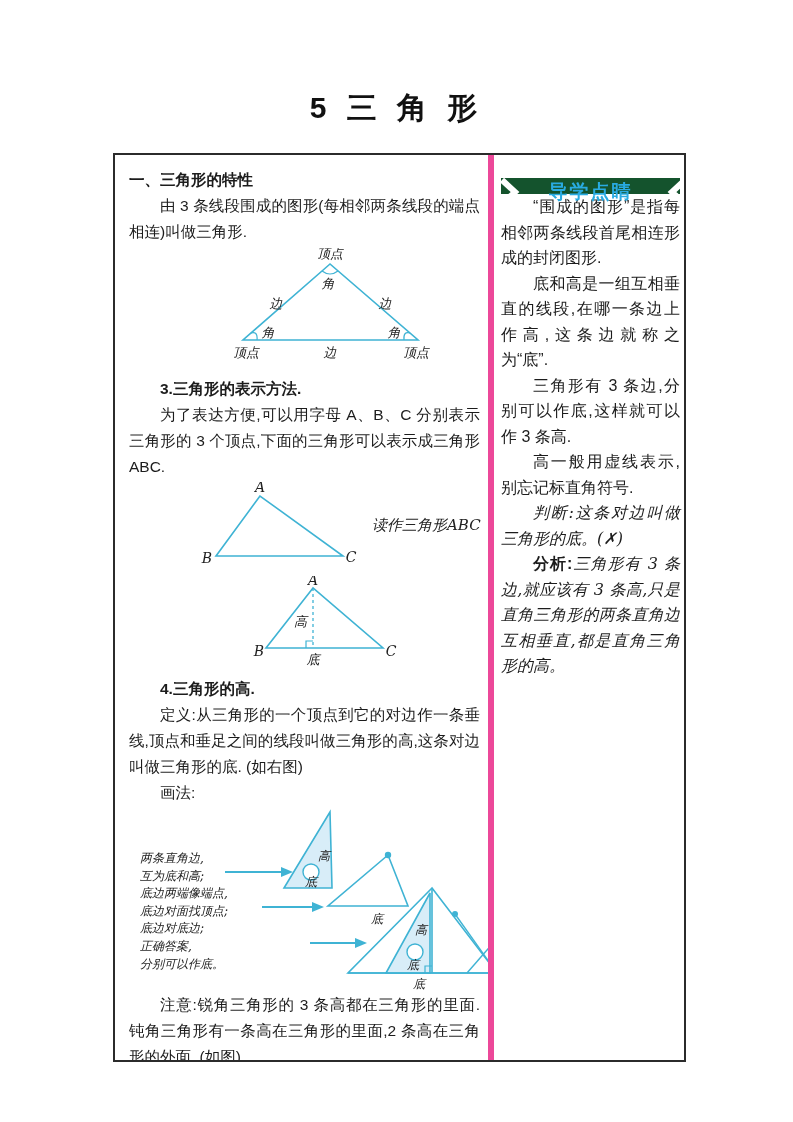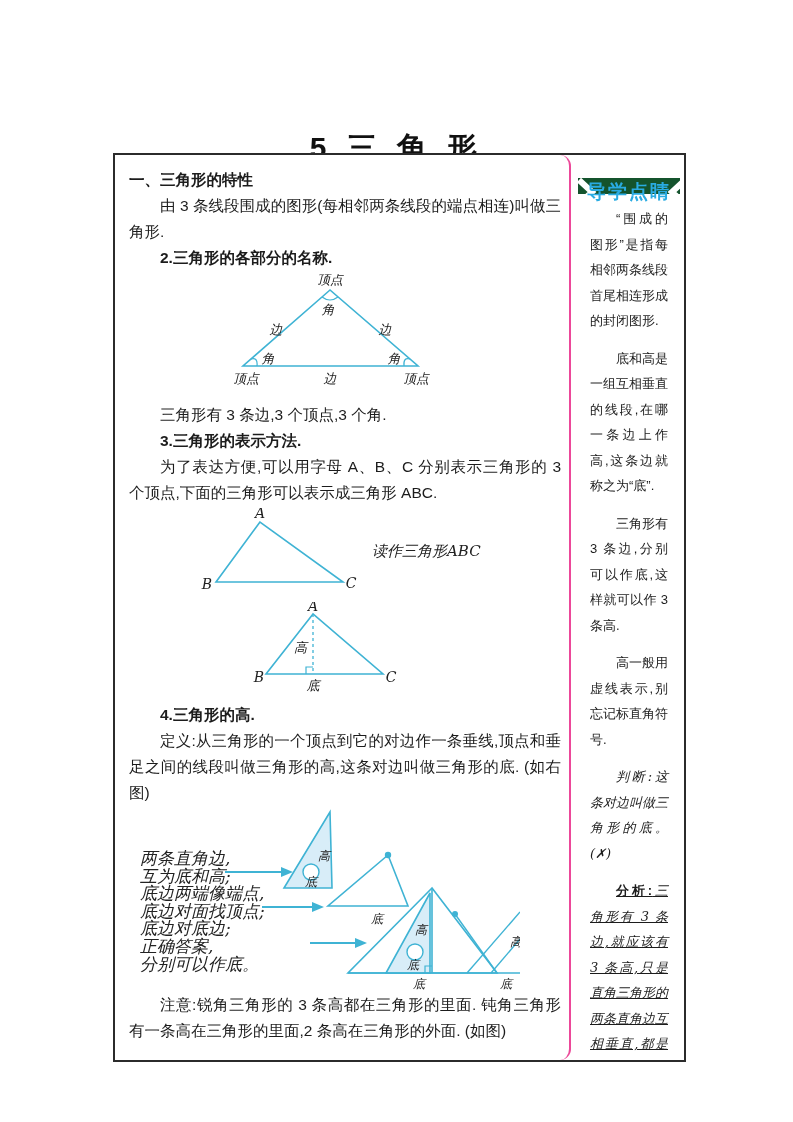--- a/index.html
+++ b/index.html
@@ -1,90 +1,88 @@
 <!DOCTYPE html>
 <html><head>
 <meta charset="utf-8">
 <style>
   html,body{margin:0;padding:0;background:#ffffff;}
   .page{position:relative;width:793px;height:1122px;background:#ffffff;overflow:hidden;
         font-family:"Liberation Sans",sans-serif;color:#1c1c1c;}
   .title{position:absolute;top:88px;left:0;width:100%;text-align:center;
-         font-size:30px;font-weight:bold;letter-spacing:6px;color:#111;margin-top:40px;}
+         font-size:30px;font-weight:bold;letter-spacing:6px;color:#111;}
   .sheet{position:absolute;left:113px;top:153px;width:573px;height:909px;
          border:2px solid #2b2b2b;display:flex;box-sizing:border-box;background:#fff;}
-  .col-left{width:456px;border-right:2px solid #ec4899;box-sizing:border-box;
-            padding:12px 8px 0 14px;overflow:hidden;border-radius:11px;}
+  .col-left{width:379px;border-right:6px solid #ec4899;box-sizing:border-box;
+            padding:12px 8px 0 14px;overflow:hidden;}
   .col-right{flex:1;box-sizing:border-box;padding:0 4px 0 7px;overflow:hidden;}
   .col-left p{margin:0;font-size:15.5px;line-height:26px;text-align:justify;}
   .indent{text-indent:2em;}
   .h1{font-weight:bold;font-size:15.5px;line-height:26px;margin:0;}
   .numlead{font-weight:bold;}
   figure{margin:0;}
   .fig{display:block;}
   .fig1{margin:3px 0 2px 103px;}
   .fig2{margin:2px 0 0 58px;}
   .fig3{margin:2px 0 2px 118px;}
   .fig4wrap{position:relative;width:405px;height:186px;margin-left:-14px;overflow:hidden;}
   .fig4wrap svg{position:absolute;left:0;top:0;}
-  .mnemonic{position:absolute;left:25px;top:44px;font-size:17px;line-height:17.6px;
+  .mnemonic{position:absolute;left:25px;top:44px;font-size:12px;line-height:17.6px;
             font-family:"DejaVu Serif",serif;font-style:italic;color:#222;}
   .mnemonic div{white-space:nowrap;}
   svg text{font-family:"DejaVu Serif",serif;font-style:italic;fill:#222;}
   
   .banner{position:relative;margin-top:23px;height:16px;background:#14532d;overflow:visible;}
   .banner-text{position:absolute;left:0;right:0;top:0;line-height:28px;text-align:center;
                font-size:19px;font-weight:bold;letter-spacing:2px;color:#29abe2;}
   .chev{position:absolute;top:-2px;}
   .chev-left{left:-2px;}
   .chev-right{right:-8px;}
-  .col-right p{margin:12px;font-size:13px;line-height:25.5px;text-align:justify;text-indent:2em;}
+  .col-right p{margin:0;font-size:16px;line-height:25.5px;text-align:justify;text-indent:2em;}
   .sb-p1{margin-top:18px;}
   .sb-p2{margin-top:29px;}
   .sb-p4{margin-top:37px;}
   .sb-mistake{margin-top:36px;font-weight:bold;}
   .sb-judge{font-family:"DejaVu Serif",serif;font-style:italic;}
   .sb-analysis .lbl{font-weight:bold;font-style:normal;font-family:"Liberation Sans",sans-serif;}
-  .sb-analysis{font-family:"DejaVu Serif",serif;font-style:italic;text-decoration:underline;}
+  .sb-analysis{font-family:"DejaVu Serif",serif;font-style:italic;}
   .sb-answer{font-weight:bold;}
 </style>
 </head>
 <body>
 
 <div class="page">
 
   <div class="title">5 三 角 形</div>
 
   <div class="sheet">
 
     <div class="col-left">
 
       <p class="h1">一、三角形的特性</p>
       <p class="indent">由 3 条线段围成的图形(每相邻两条线段的端点相连)叫做三角形.</p>
-      <p class="indent numlead">2.三角形的各部分的名称.</p>
 
       <figure class="fig fig1">
         <svg width="230" height="122" viewBox="0 0 230 122">
           <polygon points="98,16 11,92 186,92" fill="none" stroke="#3fb3d4" stroke-width="1.6"></polygon>
           <path d="M90,23 Q98,29 106,23" fill="none" stroke="#3fb3d4" stroke-width="1.2"></path>
           <path d="M25,92 Q26,83 19,85" fill="none" stroke="#3fb3d4" stroke-width="1.2"></path>
           <path d="M172,92 Q171,83 178,85" fill="none" stroke="#3fb3d4" stroke-width="1.2"></path>
           <text x="98" y="10" font-size="13" text-anchor="middle">顶点</text>
           <text x="96" y="40" font-size="13" text-anchor="middle">角</text>
           <text x="44" y="60" font-size="13" text-anchor="middle">边</text>
           <text x="153" y="60" font-size="13" text-anchor="middle">边</text>
           <text x="36" y="89" font-size="13" text-anchor="middle">角</text>
           <text x="162" y="89" font-size="13" text-anchor="middle">角</text>
           <text x="14" y="109" font-size="13" text-anchor="middle">顶点</text>
           <text x="98" y="109" font-size="13" text-anchor="middle">边</text>
           <text x="184" y="109" font-size="13" text-anchor="middle">顶点</text>
         </svg>
       </figure>
 
-      <p class="indent">三角形有 3 条边,3 个顶点,3 个角.</p>
       <p class="indent numlead">3.三角形的表示方法.</p>
       <p class="indent">为了表达方便,可以用字母 A、B、C 分别表示三角形的 3 个顶点,下面的三角形可以表示成三角形 ABC.</p>
 
       <figure class="fig fig2">
         <svg width="312" height="88" viewBox="0 0 312 88">
           <polygon points="73,14 29,74 156,74" fill="none" stroke="#3fb3d4" stroke-width="1.6"></polygon>
           <text x="73" y="10" font-size="14" text-anchor="middle">A</text>
           <text x="20" y="81" font-size="14" text-anchor="middle">B</text>
           <text x="164" y="80" font-size="14" text-anchor="middle">C</text>
           <text x="185" y="48" font-size="15">读作三角形ABC</text>
@@ -99,20 +97,21 @@
           <text x="66" y="9" font-size="14" text-anchor="middle">A</text>
           <text x="12" y="80" font-size="14" text-anchor="middle">B</text>
           <text x="144" y="80" font-size="14" text-anchor="middle">C</text>
           <text x="60" y="50" font-size="13" text-anchor="end">高</text>
           <text x="66" y="88" font-size="13" text-anchor="middle">底</text>
         </svg>
       </figure>
 
       <p class="indent numlead">4.三角形的高.</p>
       <p class="indent">定义:从三角形的一个顶点到它的对边作一条垂线,顶点和垂足之间的线段叫做三角形的高,这条对边叫做三角形的底. (如右图)</p>
+      <p class="indent">画法:</p>
 
       <div class="fig4wrap">
         <div class="mnemonic">
           <div>两条直角边,</div>
           <div>互为底和高;</div>
           <div>底边两端像端点,</div>
           <div>底边对面找顶点;</div>
           <div>底边对底边;</div>
           <div>正确答案,</div>
           <div>分别可以作底。</div>

